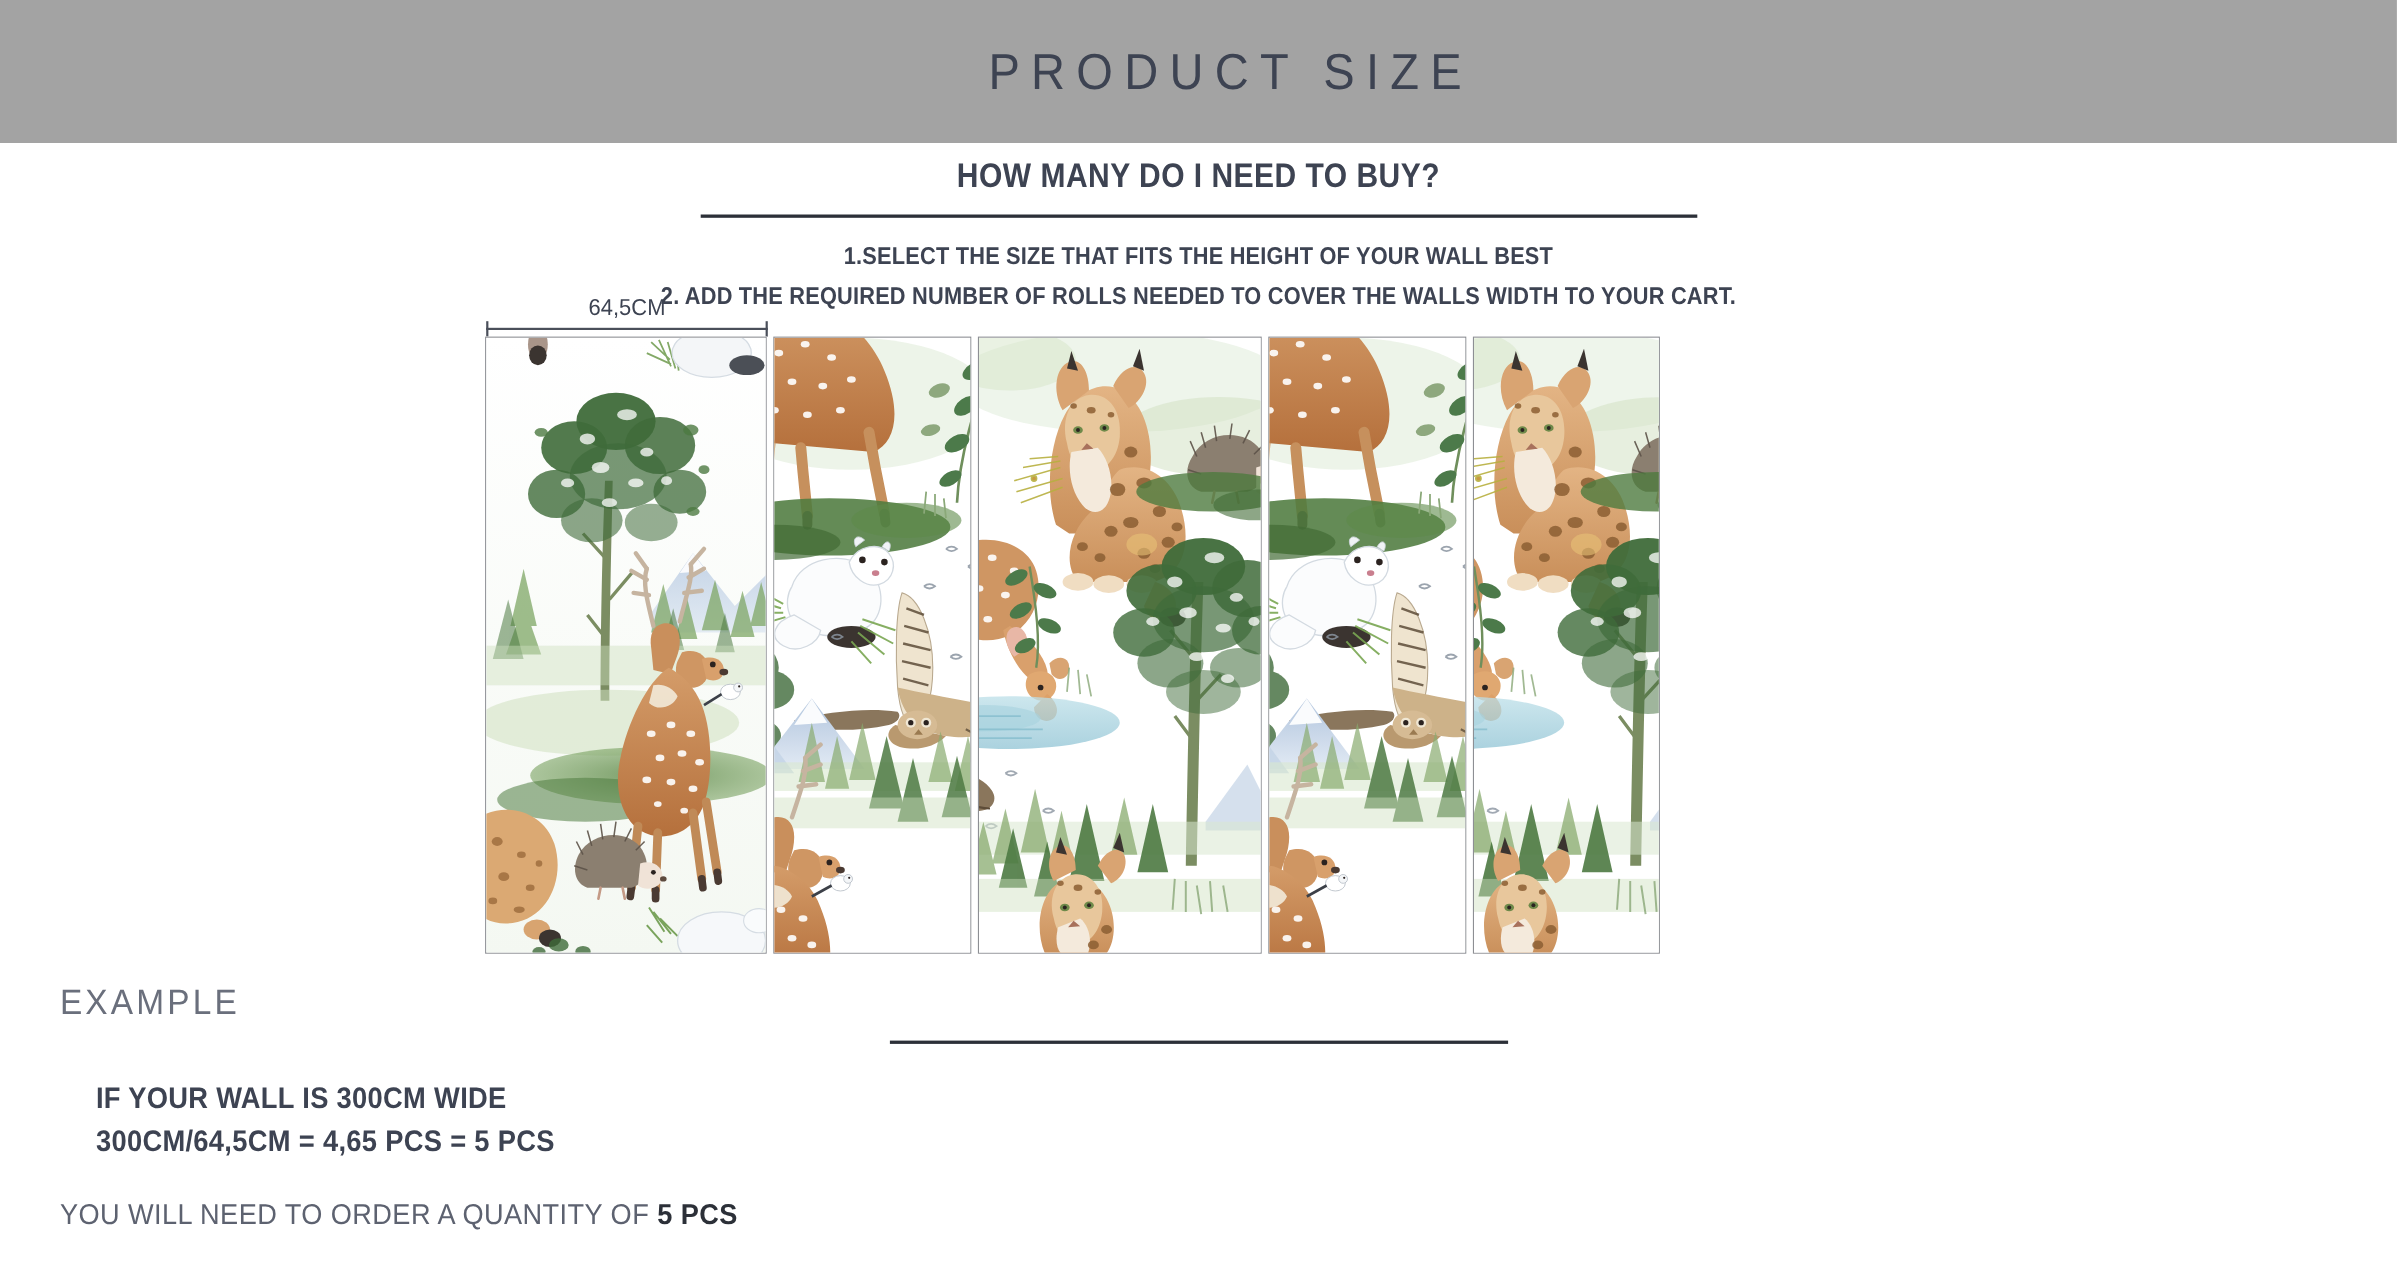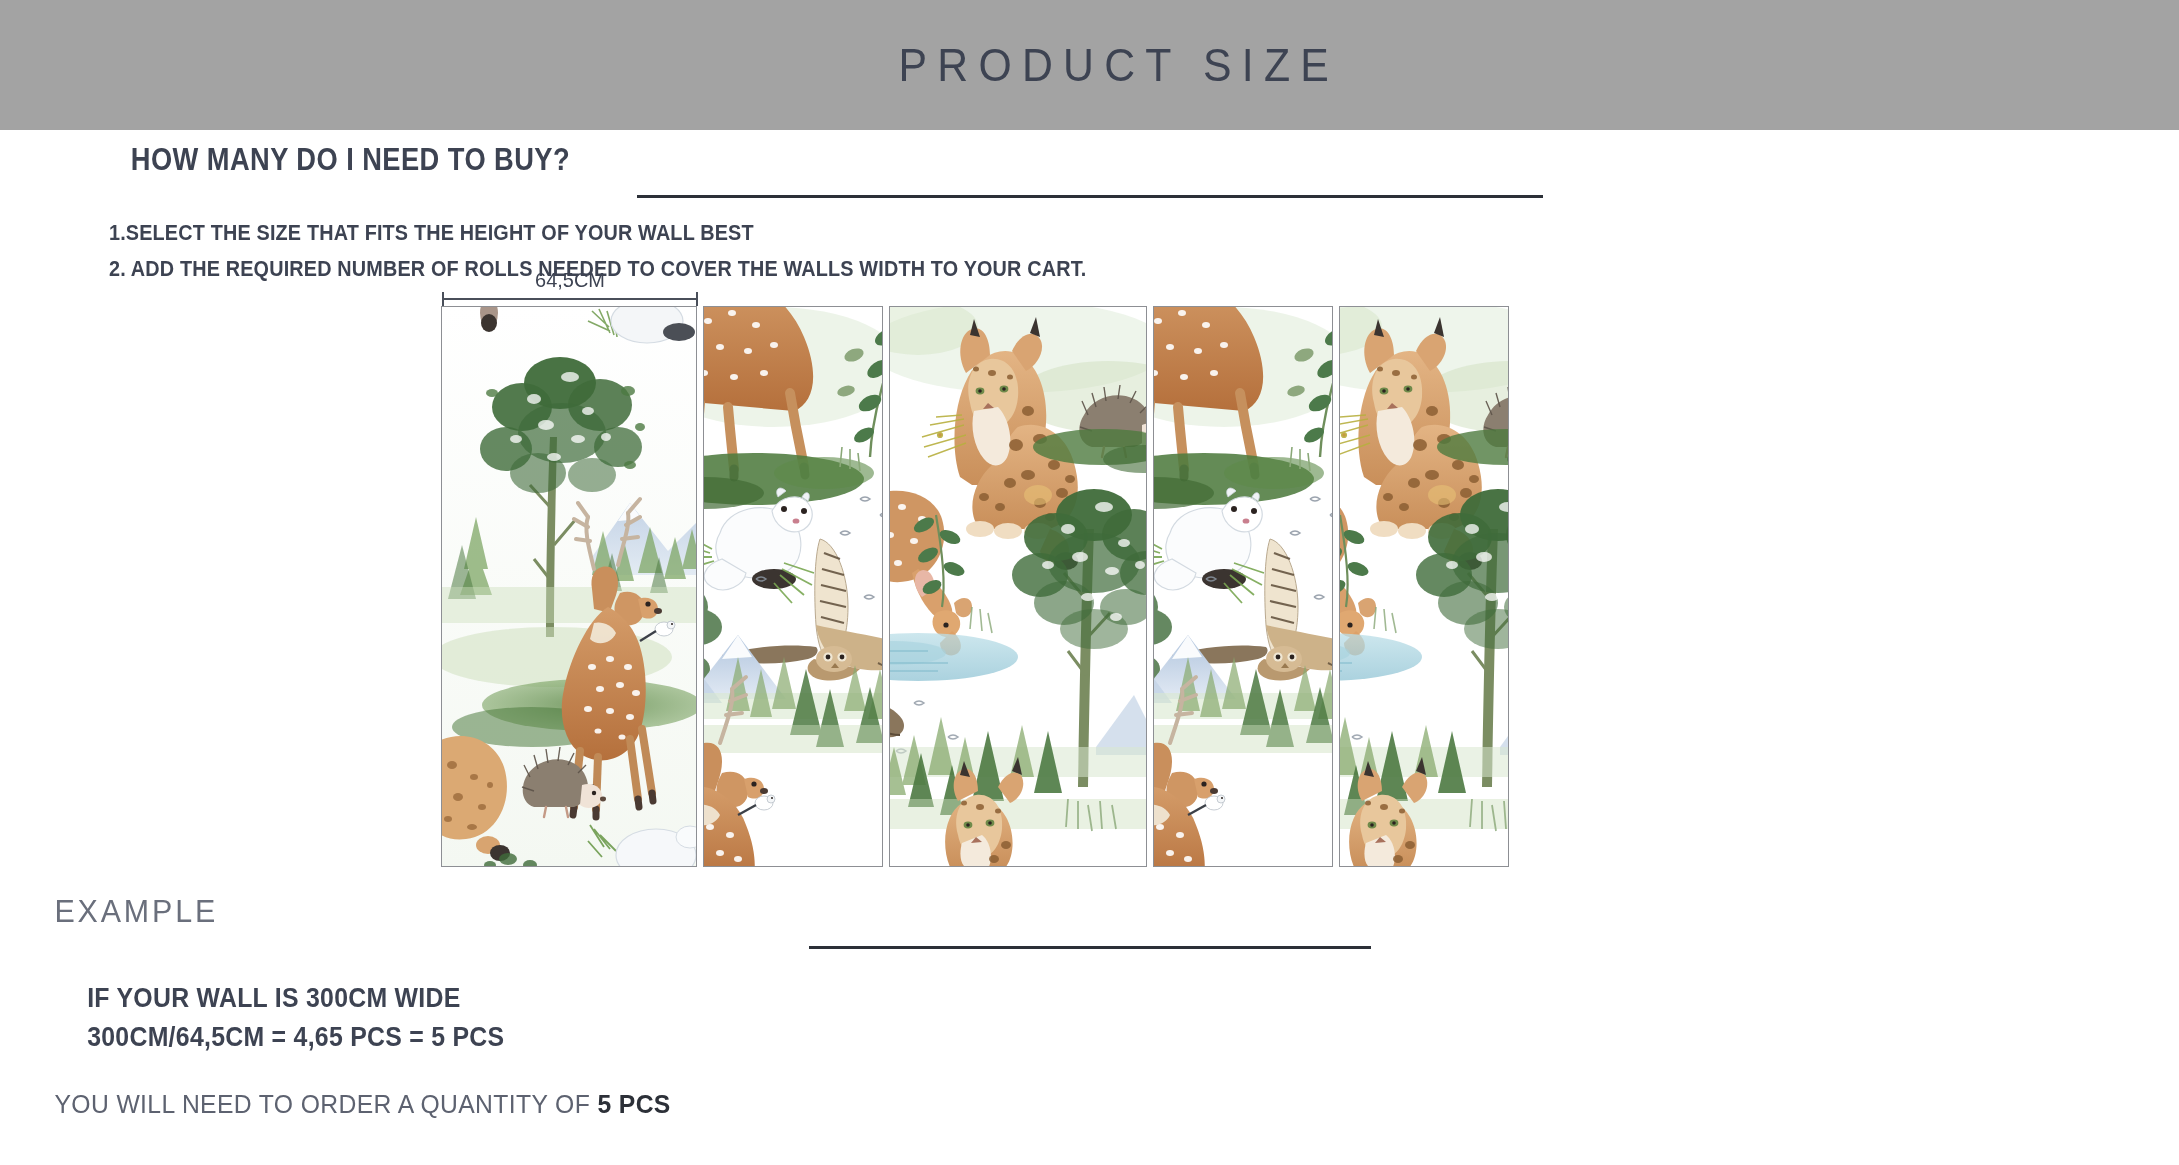--- a/index.html
+++ b/index.html
@@ -23,20 +23,21 @@
     font-weight:300;
     letter-spacing:11px;
     color:#3d4352;
     transform:scaleX(0.93);
     white-space:nowrap;
   }
 
   
   #instructions{
     position:absolute;left:0;top:118px;width:2179px;
+    text-align:center;
   }
   #instr-heading{
     font-size:31px;
     font-weight:600;
     letter-spacing:0.5px;
     color:#3d4352;
     transform:scaleX(0.88);
     margin-top:24px;
     white-space:nowrap;
   }

